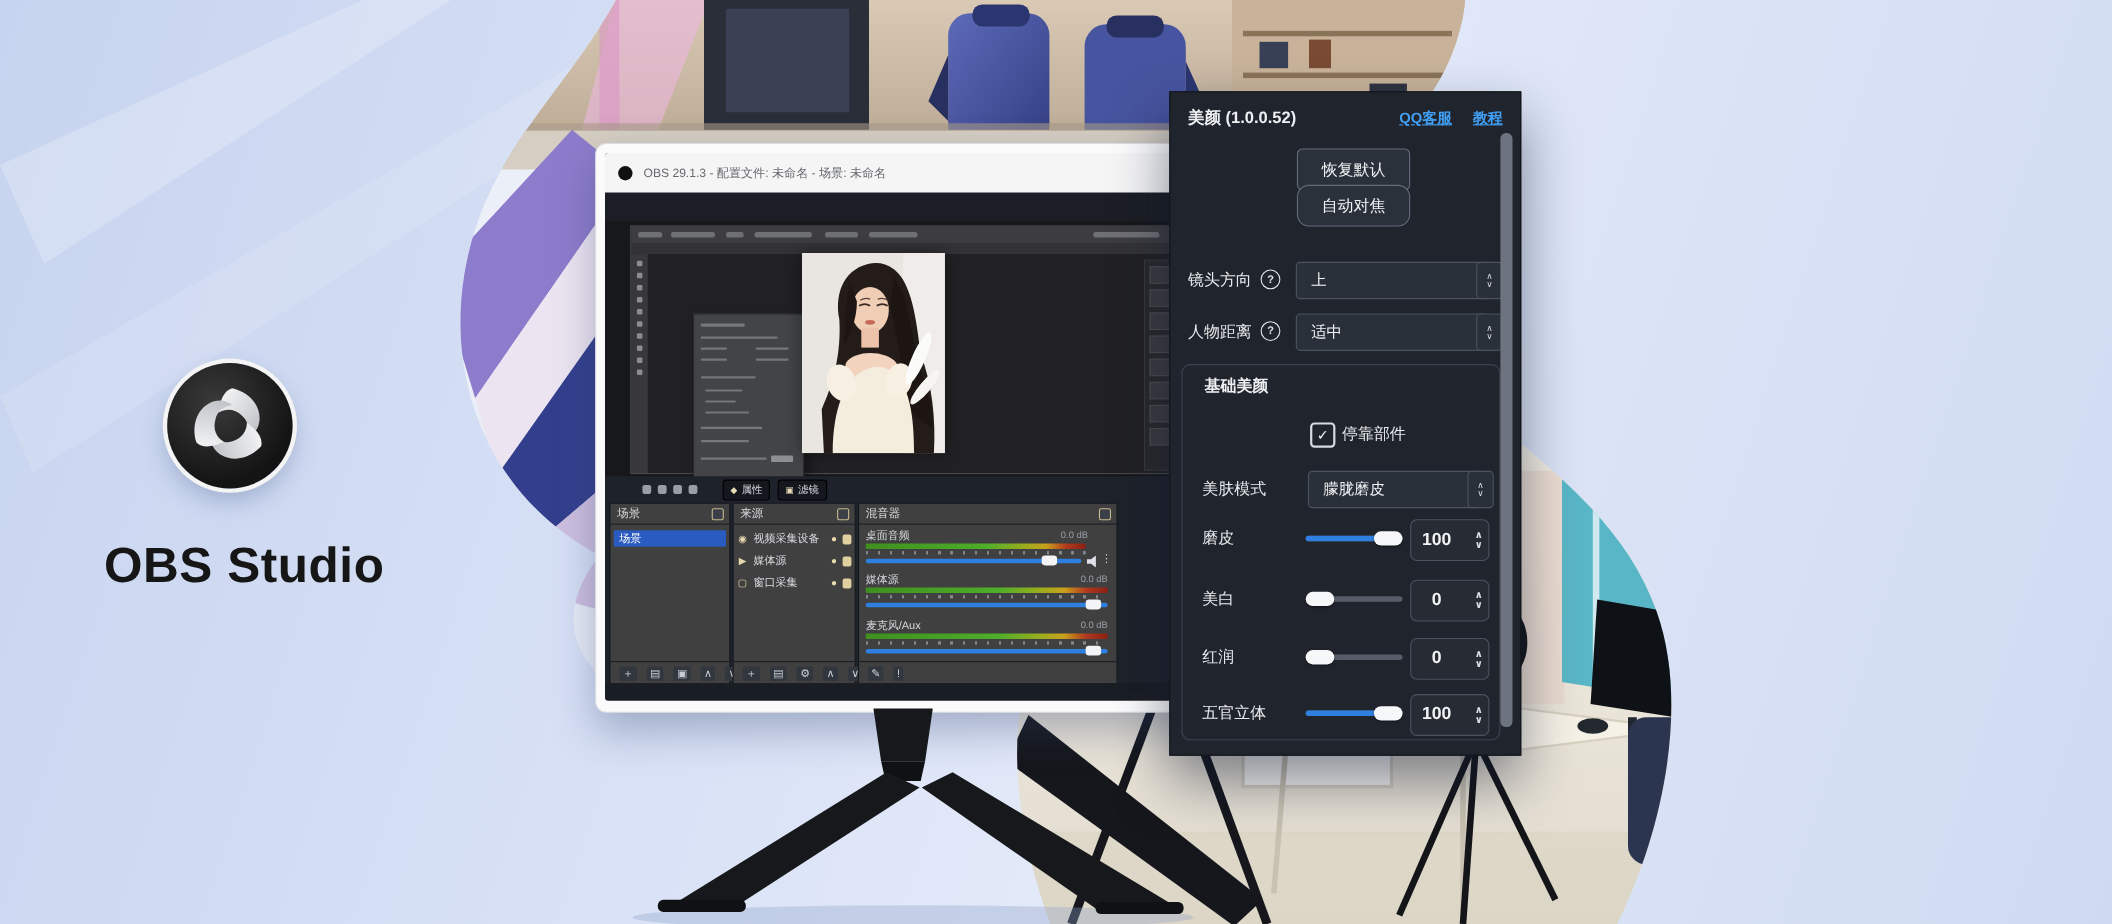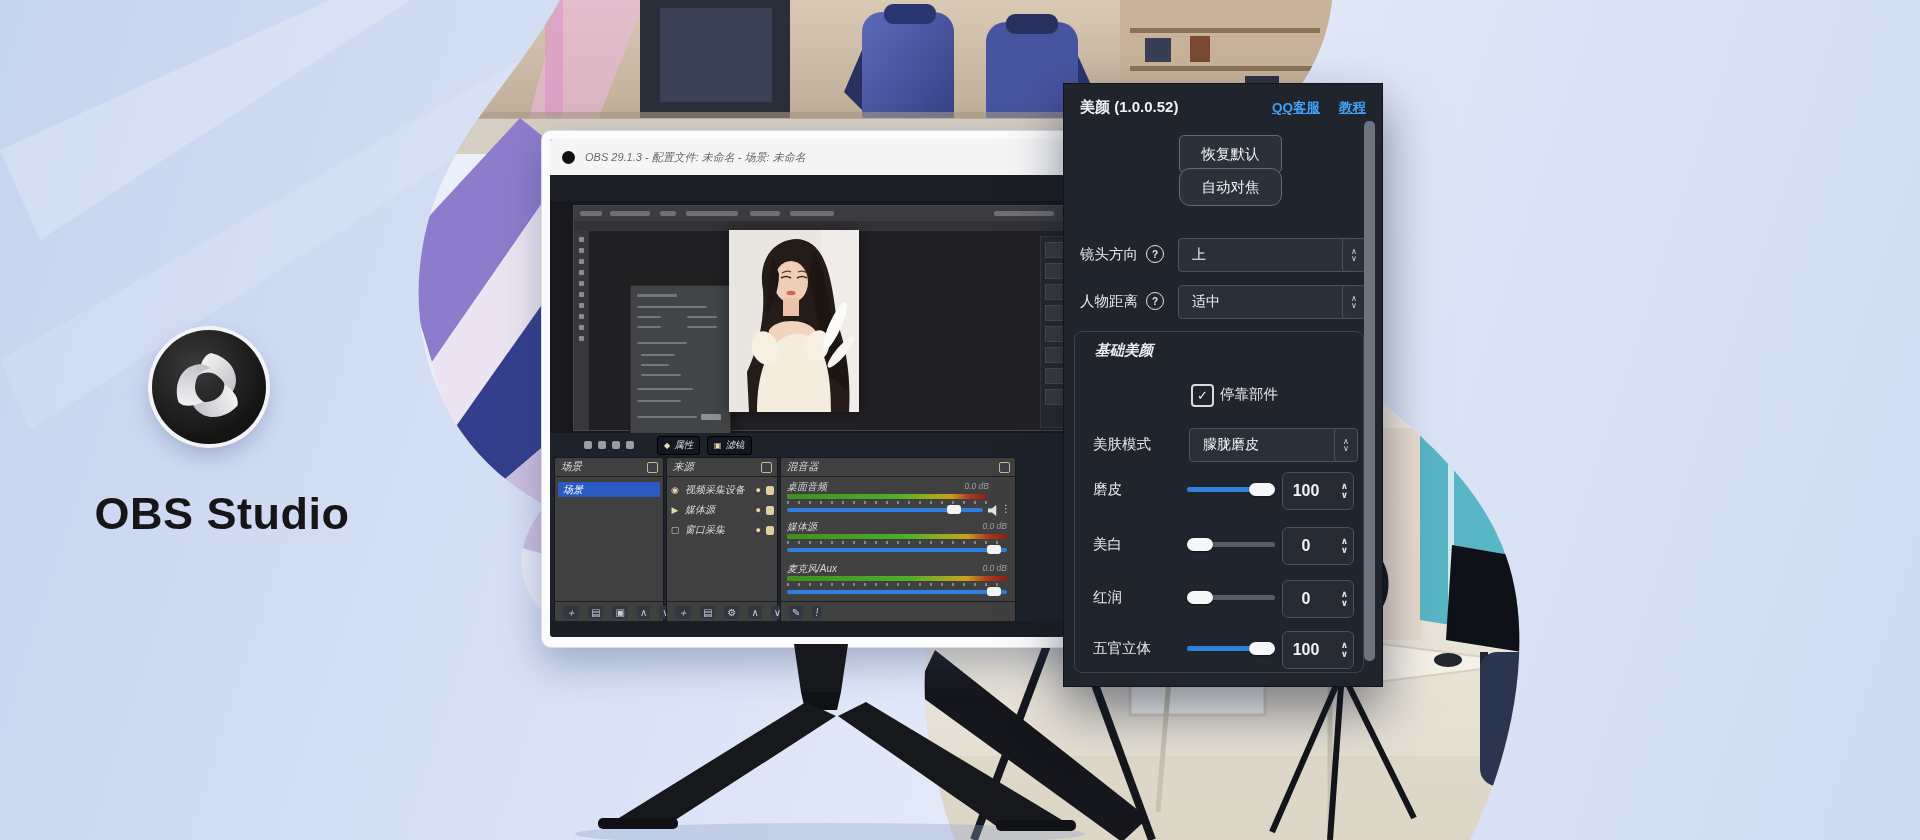--- a/index.html
+++ b/index.html
@@ -9,21 +9,21 @@
   .abs{position:absolute;}
   
   #brand-logo{left:152px;top:330px;width:114px;height:114px;border-radius:50%;
     background:radial-gradient(circle at 38% 32%,#3a3a3a,#141414 70%);
     box-shadow:0 0 0 4px #f4f4f4,0 10px 24px rgba(60,80,130,.35);}
   #brand-text{left:52px;top:488px;width:340px;text-align:center;font-size:45px;font-weight:bold;
     color:#161616;letter-spacing:.5px;}
   
   #monitor{left:541px;top:130px;width:549px;height:516px;background:#fbfbfc;border:1px solid #dcdde2;
     border-radius:10px;box-shadow:0 16px 38px rgba(50,65,110,.35);}
-  #screen{position:absolute;left:8px;top:8px;width:533px;height:498px;background:#1b1e24;overflow:hidden;border-radius:3px;font-style:italic;}
+  #screen{position:absolute;left:8px;top:8px;width:533px;height:498px;background:#1b1e24;overflow:hidden;border-radius:3px;}
   #titlebar{position:absolute;left:0;top:0;right:0;height:36px;background:#f5f5f6;display:flex;align-items:center;}
   #titlebar .dot{width:13px;height:13px;border-radius:50%;background:#111;margin:0 10px 0 12px;}
   #titlebar .ttl{font-size:11px;color:#66686d;}
   #menubar{position:absolute;left:0;top:36px;right:0;height:26px;background:#24262c;display:flex;align-items:center;gap:13px;padding-left:13px;}
   #menubar span{font-size:10.5px;color:#cdd1d8;white-space:nowrap;}
   
   #ps-area{position:absolute;left:0;top:62px;right:0;height:232px;background:#17181b;}
   #ps-window{position:absolute;left:23px;top:4px;right:0;bottom:2px;background:#2e2f32;border:1px solid #48484c;}
   #ps-options{position:absolute;left:0;top:0;right:0;height:15px;background:#3d3d40;border-bottom:1px solid #2a2a2d;}
   #ps-options i{position:absolute;top:5px;height:5px;background:#6f7074;border-radius:2px;}
@@ -79,21 +79,21 @@
     border-radius:5px;color:#f2f3f5;font-size:14.5px;font-family:inherit;}
   .bp-label{position:absolute;font-size:14.5px;color:#e8eaed;white-space:nowrap;}
   .bp-help{position:absolute;width:16px;height:16px;border:1.5px solid #e4e6ea;border-radius:50%;
     color:#e4e6ea;font-size:10px;font-weight:bold;display:flex;align-items:center;justify-content:center;}
   .bp-combo{position:absolute;height:32px;background:#2a303a;border:1px solid #4b5260;border-radius:4px;
     display:flex;align-items:center;padding-left:13px;font-size:14px;color:#f0f1f3;}
   .bp-stepper{position:absolute;width:22px;height:32px;background:#2a303a;border:1px solid #4b5260;border-radius:4px;
     display:flex;flex-direction:column;align-items:center;justify-content:center;color:#d8dbe1;}
   .bp-stepper i{font-style:normal;font-size:8px;line-height:7px;}
   #bp-group{position:absolute;left:10px;top:247px;width:288px;height:340px;border:1px solid #3c4350;border-radius:8px;}
-  #bp-group-title{position:absolute;left:31px;top:257px;font-size:14.5px;font-weight:bold;color:#edeff2;font-style:italic;}
+  #bp-group-title{position:absolute;left:31px;top:257px;font-size:14.5px;font-weight:bold;color:#edeff2;}
   #bp-checkbox{position:absolute;left:127px;top:300px;width:19px;height:19px;border:2px solid #d9dbe0;border-radius:4px;
     display:flex;align-items:center;justify-content:center;color:#f0f1f4;font-size:13px;font-weight:bold;}
   #bp-checkbox .mark{display:none;}
   #bp-checkbox.checked .mark{display:block;}
   .bp-track{position:absolute;width:88px;height:5px;background:#565d68;border-radius:3px;}
   .bp-fill{position:absolute;left:0;top:0;height:5px;background:#2e7fe0;border-radius:3px;}
   .bp-handle{position:absolute;top:-4px;width:26px;height:13px;background:#f6f7f8;border-radius:7px;box-shadow:0 1px 2px rgba(0,0,0,.5);}
   .bp-valuebox{position:absolute;width:70px;height:36px;background:#262b34;border:1px solid #4b5260;border-radius:6px;}
   .bp-valuebox .num{position:absolute;left:0;top:0;right:24px;bottom:0;display:flex;align-items:center;justify-content:center;
     font-size:16px;font-weight:bold;color:#f2f3f5;}

